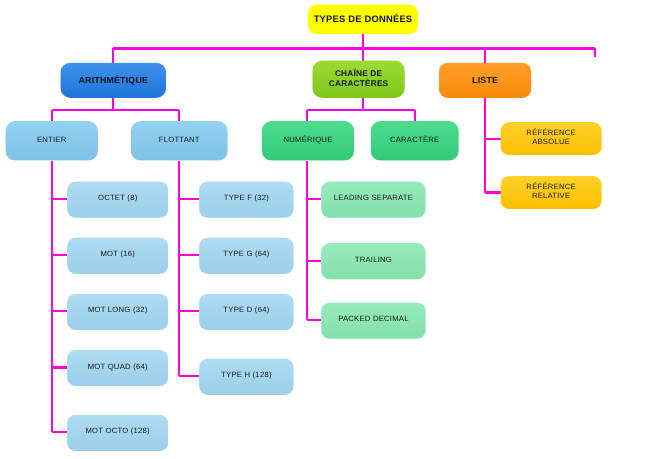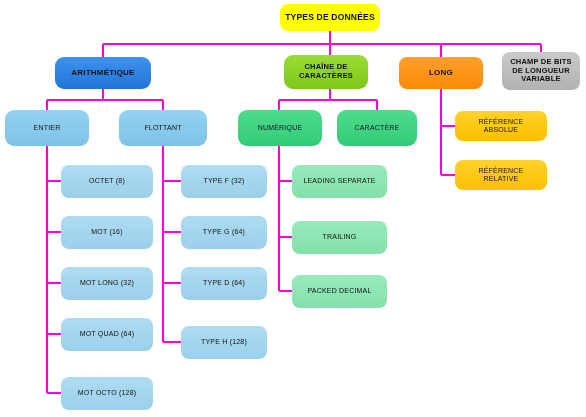--- a/index.html
+++ b/index.html
@@ -178,28 +178,23 @@
   <div class="node n-arith" style="left:55px; top:57px; width:96px; height:32px;">
     <span class="lbl">ARITHMÉTIQUE</span>
   </div>
 
   <div class="node n-chaine" style="left:284px; top:55px; width:84px; height:34px;">
     <span class="lbl">CHAÎNE DE
 CARACTÈRES</span>
   </div>
 
   <div class="node n-liste" style="left:399px; top:57px; width:84px; height:32px;">
-    <span class="lbl">LONG</span>
-  </div>
-
-  <div class="node n-champ" style="left:502px; top:52px; width:78px; height:38px;">
-    <span class="lbl">CHAMP DE BITS
-DE LONGUEUR
-VARIABLE</span>
-  </div>
+    <span class="lbl">LISTE</span>
+  </div>
+
 
   <div class="node n-blue" style="left:5px; top:110px; width:84px; height:36px;">
     <span class="lbl">ENTIER</span>
   </div>
 
   <div class="node n-blue" style="left:119px; top:110px; width:88px; height:36px;">
     <span class="lbl">FLOTTANT</span>
   </div>
 
   <div class="node n-green" style="left:238px; top:110px; width:84px; height:36px;">

